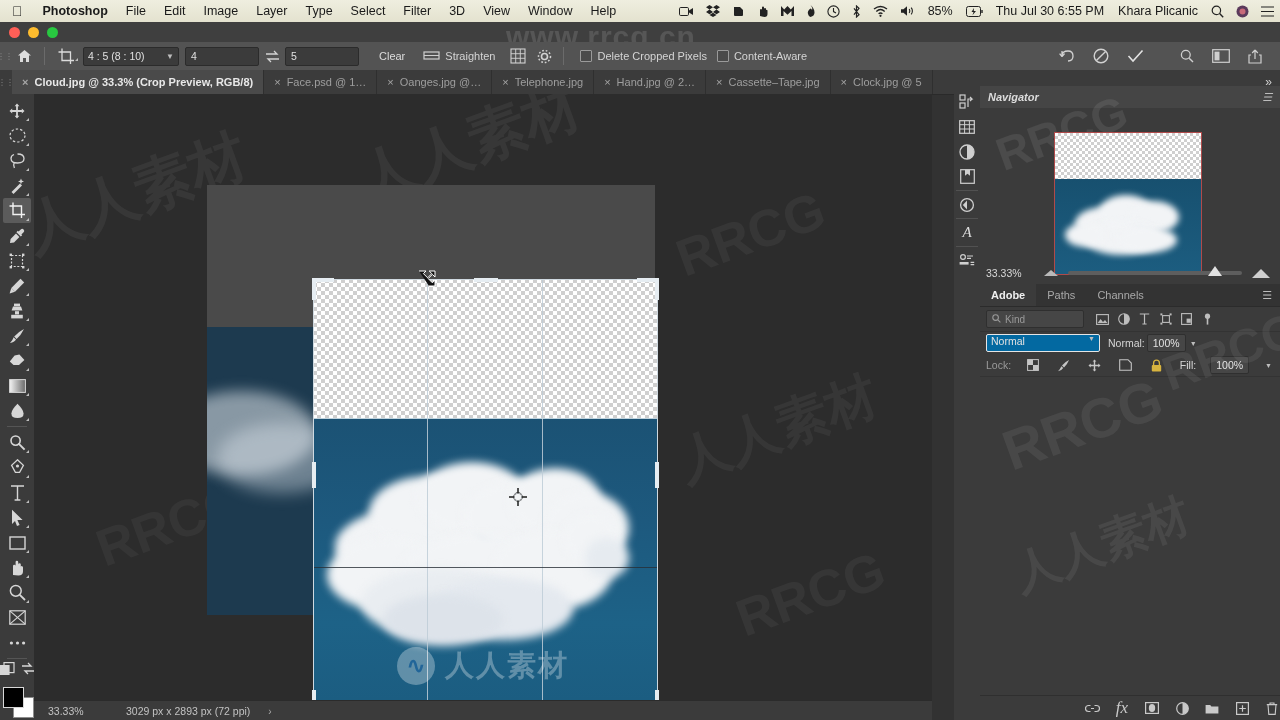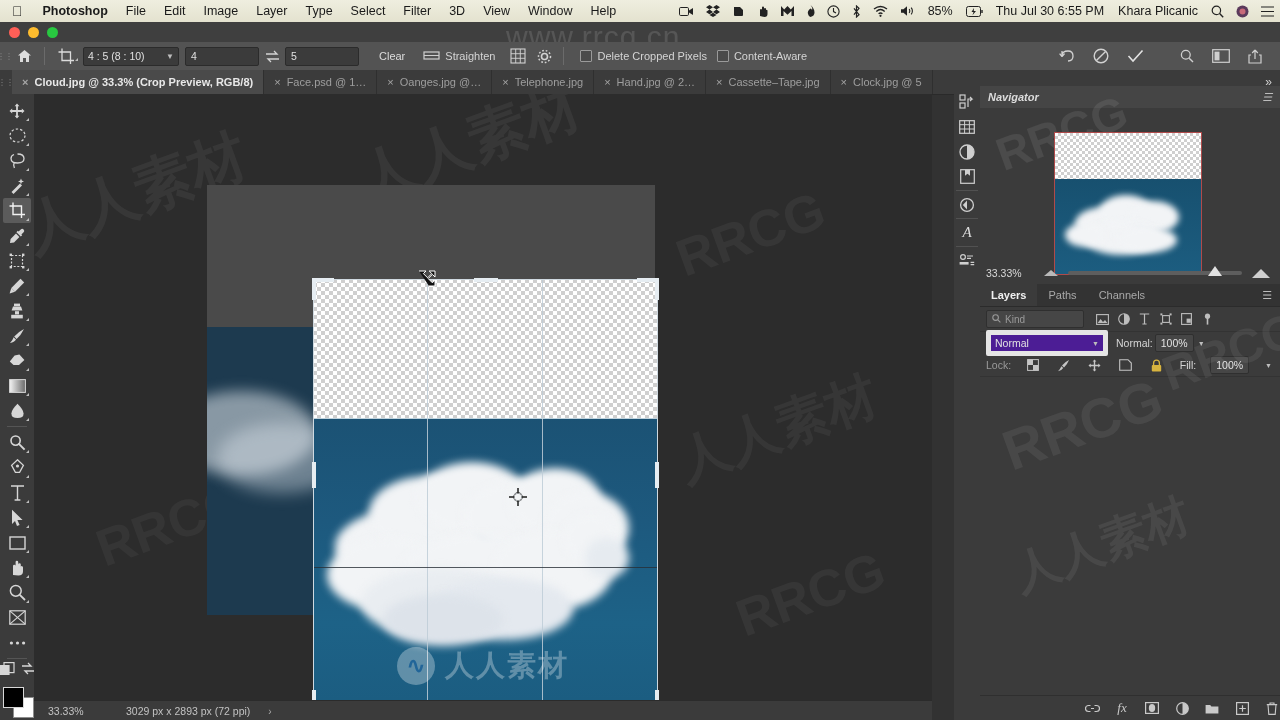--- a/index.html
+++ b/index.html
@@ -205,22 +205,22 @@
   .ptab-menu{margin-left:auto;display:flex;align-items:center;padding:0 8px;color:#bdbdbd;font-size:11px;}
   .filter-row{height:24px;display:flex;align-items:center;padding:0 6px;gap:0;border-bottom:1px solid #333;}
   .kindbox{
     display:flex;align-items:center;gap:4px;background:#464646;border:1px solid #2f2f2f;
     border-radius:2px;height:16px;padding:0 5px;width:86px;color:#9a9a9a;font-size:10px;
   }
   .filter-icons{display:flex;align-items:center;gap:0;margin-left:8px;}
   .fi{width:21px;height:20px;display:flex;align-items:center;justify-content:center;color:#bdbdbd;}
   .blend-row{height:22px;display:flex;align-items:center;padding:0 6px;font-size:10.5px;color:#d5d5d5;}
   .blend-sel{
-    background:#4c1d95;border:5px solid #e5e5e5;border-radius:2px;height:16px;width:104px;
-    display:flex;align-items:center;justify-content:space-between;padding:0 4px;color:#e2e2e2;
+    background:#0369a1;border:1px solid #e5e5e5;border-radius:2px;height:16px;width:104px;
+    display:flex;justify-content:space-between;padding:0 4px;color:#e2e2e2;
   }
   .opac-val{background:#464646;border:1px solid #2f2f2f;border-radius:2px;height:16px;
     display:flex;align-items:center;padding:0 5px;color:#e2e2e2;margin-left:2px;}
   .lock-row{height:22px;display:flex;align-items:center;padding:0 6px;font-size:10.5px;color:#9a9a9a;gap:12px;border-bottom:1px solid #333;}
   .lock-i{width:19px;height:18px;display:flex;align-items:center;justify-content:center;color:#c5c5c5;}
   .layer-row{
     height:36px;display:flex;align-items:center;background:#4b4b4b;border-bottom:1px solid #333;
     padding-left:8px;gap:8px;
   }
   .eye{width:16px;display:flex;align-items:center;justify-content:center;color:#ddd;}
@@ -236,21 +236,21 @@
   #layerfoot{
     position:absolute;left:0;bottom:0;width:300px;height:24px;background:#3b3b3b;
     display:flex;align-items:center;justify-content:flex-end;gap:14px;padding-right:16px;
     border-top:1px solid #2f2f2f;
   }
   .lf{color:#c9c9c9;display:flex;align-items:center;justify-content:center;width:16px;height:16px;}
 
   
   .wm{position:absolute;color:rgba(255,255,255,.10);font-weight:bold;pointer-events:none;
       font-family:"Liberation Sans",sans-serif;white-space:nowrap;}
-  .wm-cn{position:absolute;color:rgba(255,255,255,.12);font-weight:normal;pointer-events:none;white-space:nowrap;}
+  .wm-cn{position:absolute;color:rgba(255,255,255,.12);font-weight:bold;pointer-events:none;white-space:nowrap;}
 </style>
 </head>
 <body>
 
 <div id="menubar">
   <div class="apple"></div>
   <div class="mi bold">Photoshop</div>
   <div class="mi">File</div>
   <div class="mi">Edit</div>
   <div class="mi">Image</div>
@@ -822,21 +822,21 @@
     <div class="pct">33.33%</div>
     <div class="mtn sm"></div>
     <div id="navslider">
       <div class="kn"></div>
     </div>
     <div class="mtn lg" style="margin-right:10px;"></div>
   </div>
 
   <div id="layerspanel">
     <div class="tabs-row">
-      <div class="ptab active">Layers</div>
+      <div class="ptab active">Adobe</div>
       <div class="ptab">Paths</div>
       <div class="ptab">Channels</div>
       <div class="ptab-menu">☰</div>
     </div>
 
     <div class="filter-row">
       <div class="kindbox">
         <span>
           <svg width="9" height="9" viewBox="0 0 9 9">
               <circle cx="3.6" cy="3.6" r="2.8" fill="none" stroke="#9a9a9a" stroke-width="1.1"></circle>
@@ -936,21 +936,21 @@
 
     <div class="wm" style="left:180px;top:40px;font-size:48px;transform:rotate(-20deg);color:rgba(255,255,255,.07);">RRCG</div>
     <div class="wm" style="left:30px;top:230px;font-size:46px;transform:rotate(-20deg);color:rgba(255,255,255,.07);">人人素材</div>
 
     <div id="layerfoot">
       <span class="lf">
         <svg width="15" height="9" viewBox="0 0 15 9">
             <path d="M6 4.5 H9 M5.5 1.5 H3.5 a3 3 0 0 0 0 6 h2 M9.5 1.5 h2 a3 3 0 0 1 0 6 h-2" stroke="#c9c9c9" stroke-width="1.2" fill="none"></path>
           </svg>
       </span>
-      <span class="lf" style="font-family:'Liberation Serif',serif;font-style:italic;font-size:13px;">fx</span>
+      <span class="lf" style="font-family:'Liberation Serif',serif;font-style:italic;font-size:17px;">fx</span>
       <span class="lf">
         <svg width="14" height="12" viewBox="0 0 14 12">
             <rect x="0.6" y="0.6" width="12.8" height="10.8" fill="none" stroke="#c9c9c9" stroke-width="1.2"></rect>
             <ellipse cx="7" cy="6" rx="3.2" ry="4" fill="#c9c9c9"></ellipse>
           </svg>
       </span>
       <span class="lf">
         <svg width="13" height="13" viewBox="0 0 13 13">
             <circle cx="6.5" cy="6.5" r="5.8" fill="none" stroke="#c9c9c9" stroke-width="1.2"></circle>
             <path d="M6.5 0.7 A5.8 5.8 0 0 1 6.5 12.3Z" fill="#c9c9c9"></path>

